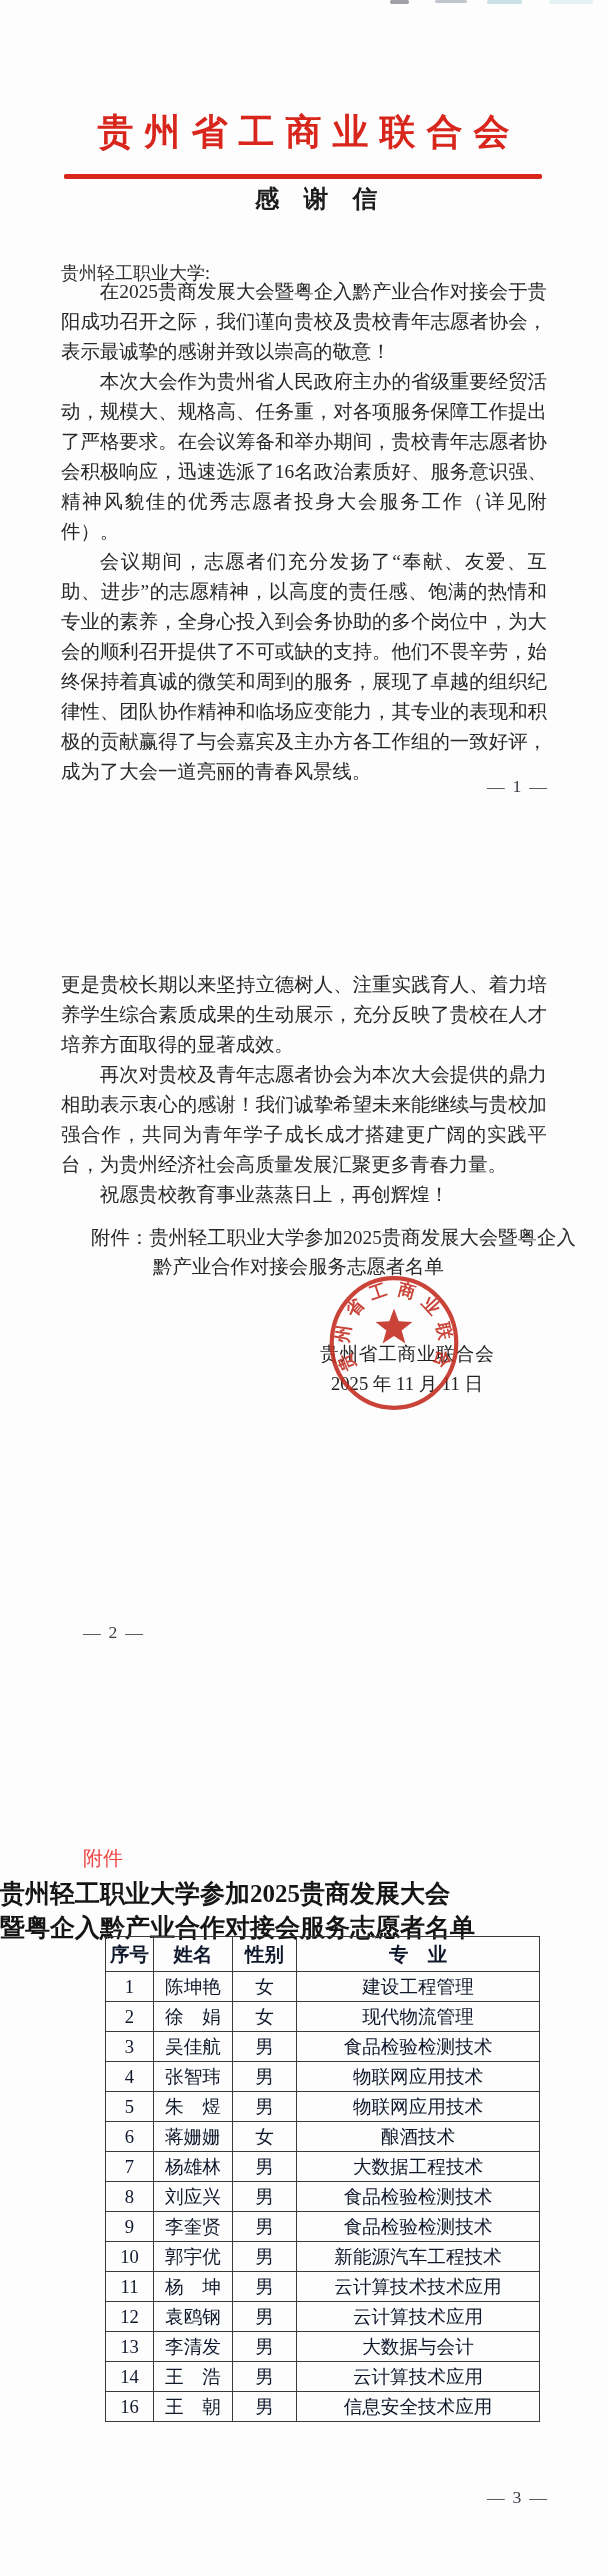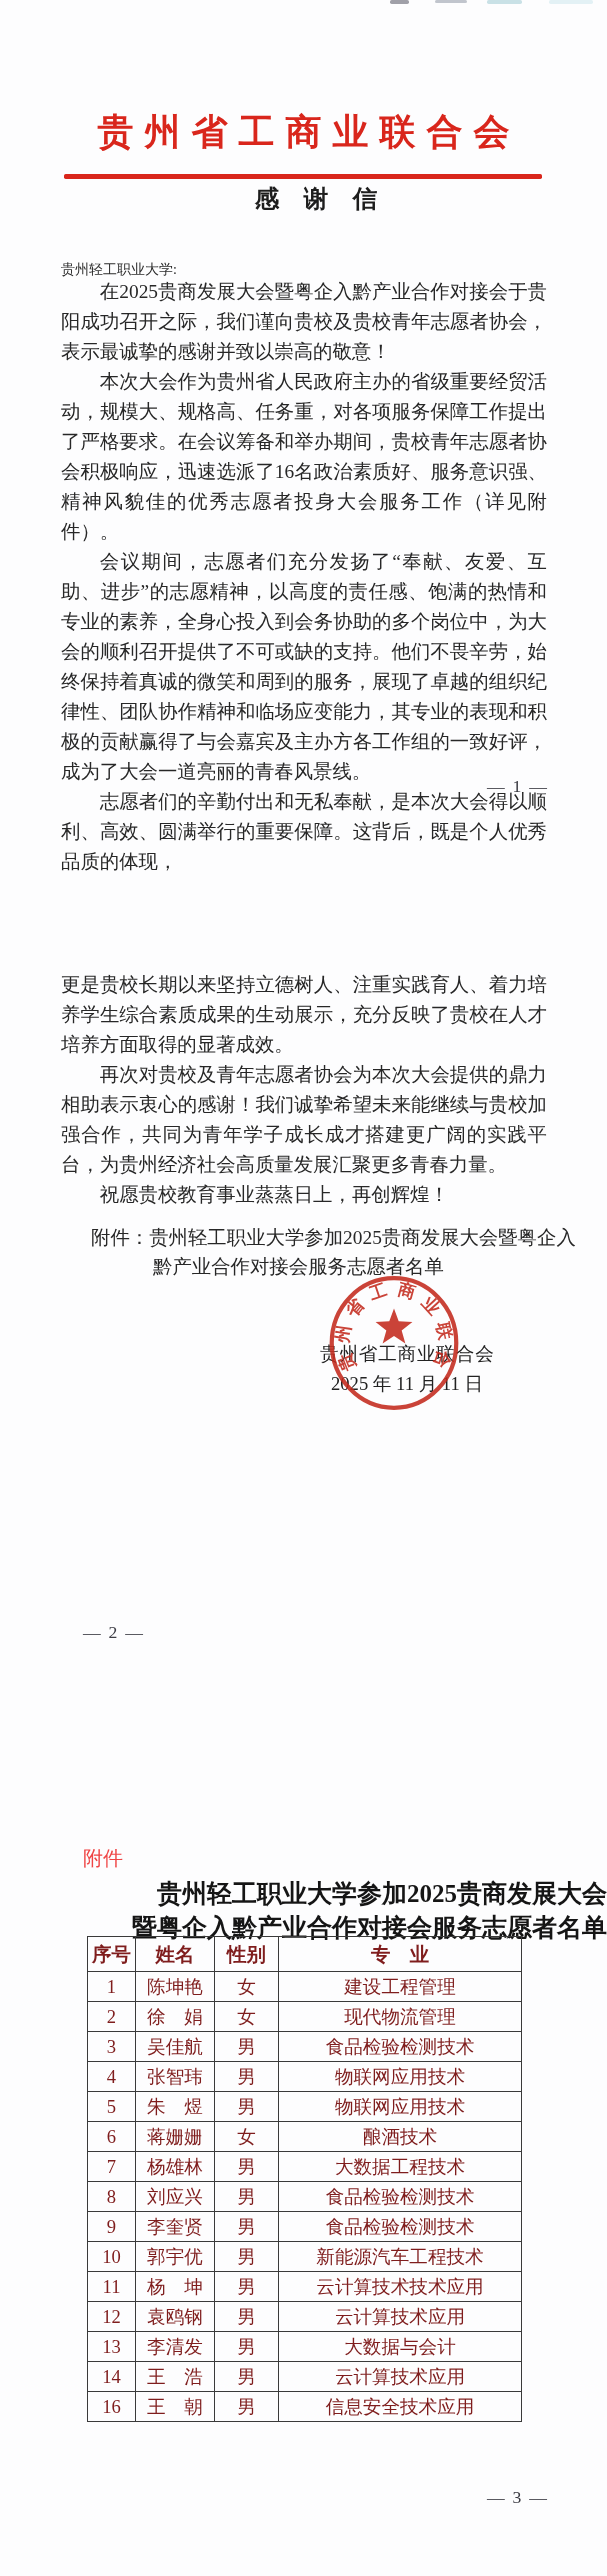--- a/index.html
+++ b/index.html
@@ -16,38 +16,38 @@
   .letterhead{
     left:0;right:0;top:108px;text-align:center;
     font-size:36px;font-weight:bold;color:#d9261c;
     letter-spacing:11px;padding-left:11px;white-space:nowrap;
   }
   .red-rule{left:64px;top:174px;width:478px;height:5px;background:#d9261c;border-radius:1.7px;}
   .letter-title{
     left:0;right:0;top:182px;text-align:center;
     font-size:24.5px;font-weight:bold;color:#1d1d1d;white-space:pre;padding-left:25px;
   }
-  .salutation{left:61px;top:261px;font-size:14px;}
+  .salutation{left:61px;top:261px;font-size:18px;}
   .bodytext{
     left:61px;width:486px;font-size:19.4px;line-height:30px;
     text-align:justify;text-justify:inter-ideograph;color:#272727;
   }
   .bodytext p{margin:0;}
   .bodytext p.indent{text-indent:2em;}
   .page-num{font-size:17.7px;color:#3c3c44;letter-spacing:1.7px;white-space:nowrap;}
   
   .att-note{font-size:19.4px;color:#272727;white-space:nowrap;}
   .sig-line{font-size:18.6px;color:#222;white-space:nowrap;}
   
   .att-label{left:83px;top:1845px;font-size:20px;color:#ef4444;}
-  .att-title{left:0;right:0;text-align:right;font-size:25px;font-weight:bold;color:#151515;white-space:nowrap;}
+  .att-title{left:0;right:0;text-align:left;font-size:25px;font-weight:bold;color:#151515;white-space:nowrap;}
   table.volunteers{
-    position:absolute;left:87px;top:1936px;width:434px;
+    position:absolute;left:105px;top:1936px;width:434px;
     border-collapse:collapse;table-layout:fixed;
-    font-size:18.6px;color:#7f1d1d;
+    font-size:18.6px;color:#0f172a;
   }
   table.volunteers th,table.volunteers td{
     border:1.3px solid #3a3a3a;text-align:center;vertical-align:middle;
     padding:0;overflow:hidden;white-space:nowrap;
   }
   table.volunteers th{height:34px;font-size:19.4px;font-weight:bold;}
   table.volunteers td{height:29px;}
   .seal-svg{position:absolute;left:325px;top:1272px;opacity:.87;pointer-events:none;}
 </style>
 </head>
@@ -60,21 +60,20 @@
 
 <div class="abs letterhead">贵州省工商业联合会</div>
 <div class="abs red-rule"></div>
 <div class="abs letter-title">感　谢　信</div>
 <div class="abs salutation">贵州轻工职业大学:</div>
 
 <div class="abs bodytext" style="top:277px;">
   <p class="indent">在2025贵商发展大会暨粤企入黔产业合作对接会于贵阳成功召开之际，我们谨向贵校及贵校青年志愿者协会，表示最诚挚的感谢并致以崇高的敬意！</p>
   <p class="indent">本次大会作为贵州省人民政府主办的省级重要经贸活动，规模大、规格高、任务重，对各项服务保障工作提出了严格要求。在会议筹备和举办期间，贵校青年志愿者协会积极响应，迅速选派了16名政治素质好、服务意识强、精神风貌佳的优秀志愿者投身大会服务工作（详见附件）。</p>
   <p class="indent">会议期间，志愿者们充分发扬了“奉献、友爱、互助、进步”的志愿精神，以高度的责任感、饱满的热情和专业的素养，全身心投入到会务协助的多个岗位中，为大会的顺利召开提供了不可或缺的支持。他们不畏辛劳，始终保持着真诚的微笑和周到的服务，展现了卓越的组织纪律性、团队协作精神和临场应变能力，其专业的表现和积极的贡献赢得了与会嘉宾及主办方各工作组的一致好评，成为了大会一道亮丽的青春风景线。</p>
-  <p class="indent">志愿者们的辛勤付出和无私奉献，是本次大会得以顺利、高效、圆满举行的重要保障。这背后，既是个人优秀品质的体现，</p>
 </div>
 
 <div class="abs page-num" style="left:487px;top:776px;">— 1 —</div>
 
 <div class="abs bodytext" style="top:970px;">
   <p>更是贵校长期以来坚持立德树人、注重实践育人、着力培养学生综合素质成果的生动展示，充分反映了贵校在人才培养方面取得的显著成效。</p>
   <p class="indent">再次对贵校及青年志愿者协会为本次大会提供的鼎力相助表示衷心的感谢！我们诚挚希望未来能继续与贵校加强合作，共同为青年学子成长成才搭建更广阔的实践平台，为贵州经济社会高质量发展汇聚更多青春力量。</p>
   <p class="indent">祝愿贵校教育事业蒸蒸日上，再创辉煌！</p>
 </div>
 

